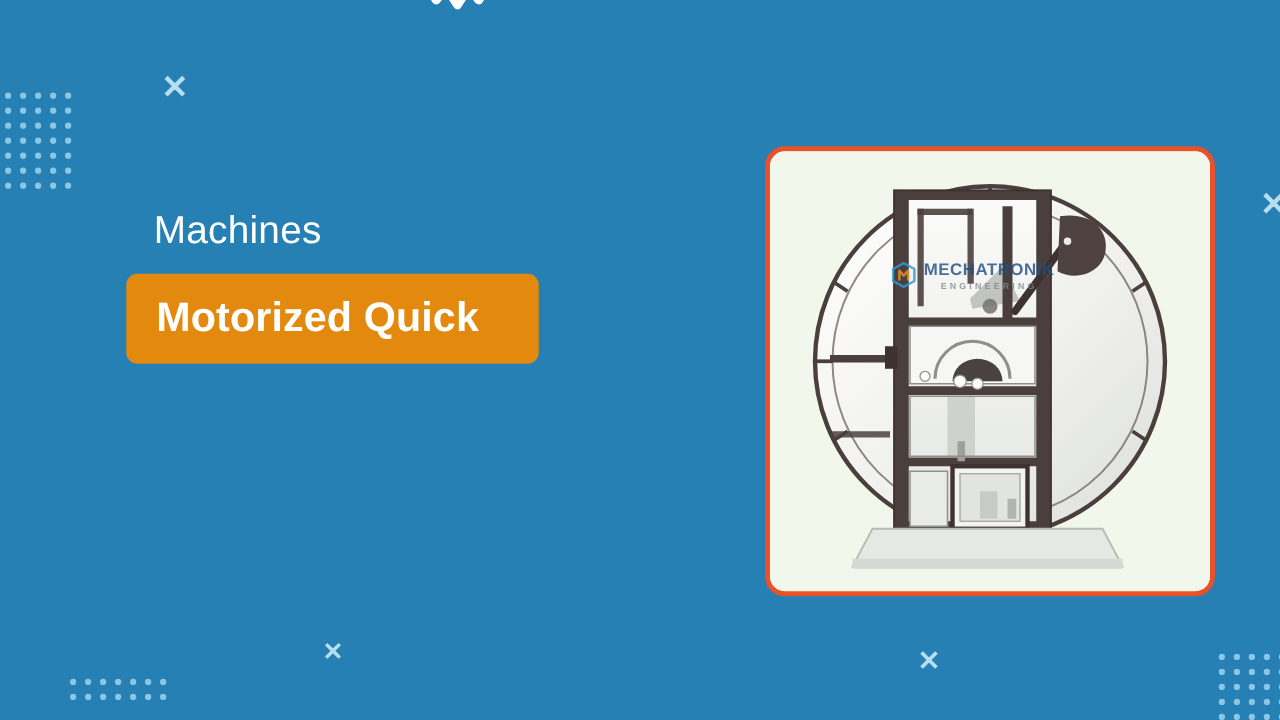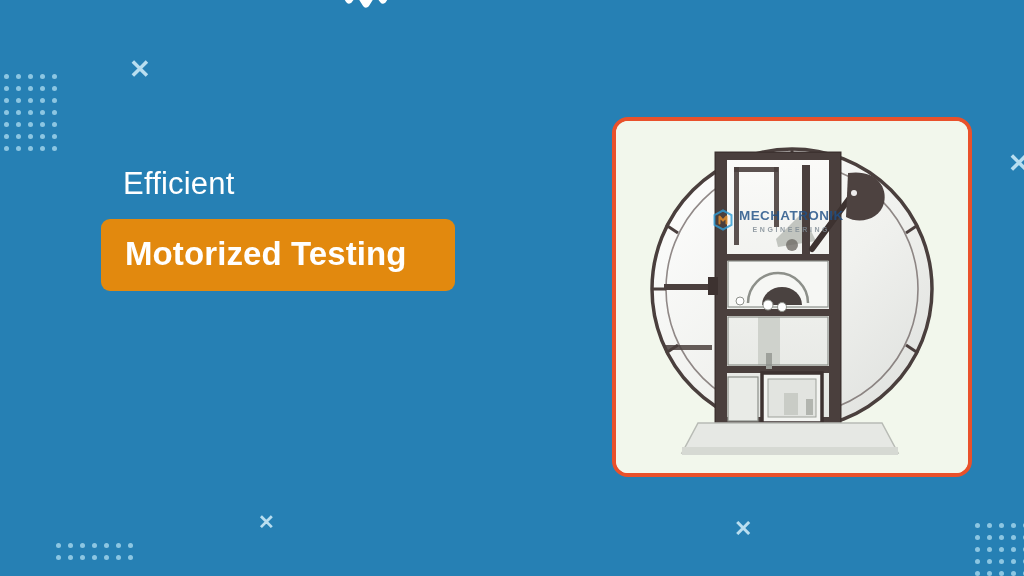--- a/index.html
+++ b/index.html
@@ -228,23 +228,23 @@
   <span class="x-mark" id="x-top-left">✕</span>
   <span class="x-mark" id="x-right-edge">✕</span>
   <span class="x-mark" id="x-bottom-left">✕</span>
   <span class="x-mark" id="x-bottom-center">✕</span>
 
   <svg id="brand-logo" viewBox="0 0 62 40">
     <path d="M2 4 L14 22 L22 12 L31 26 L40 12 L48 22 L60 4" fill="none" stroke="#ffffff" stroke-width="7" stroke-linecap="round" stroke-linejoin="round"></path>
   </svg>
 
   <div id="headline-block">
-    <div id="eyebrow-text">Efficient</div>
+    <div id="eyebrow-text">Machines</div>
     <div id="headline-highlight">
-      <span class="hl-line">Motorized Testing</span>
+      <span class="hl-line">Motorized Quick</span>
     </div>
   </div>
 
   <div id="product-card">
 
     <svg id="product-photo" viewBox="0 0 352 352">
       <defs>
         <linearGradient id="ringShade" x1="0" y1="0" x2="1" y2="1">
           <stop offset="0%" stop-color="#ffffff"></stop>
           <stop offset="55%" stop-color="#f0f1ee"></stop>

